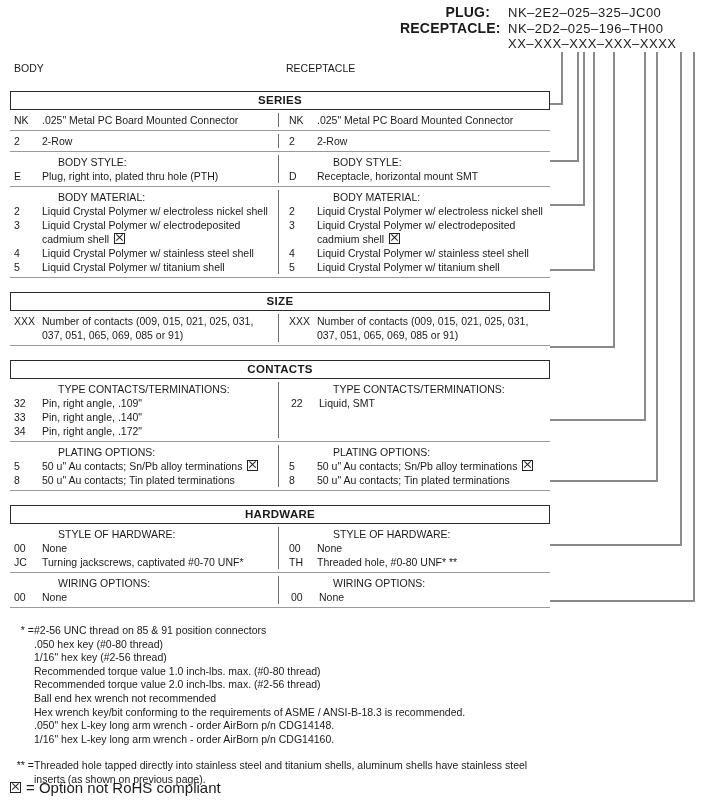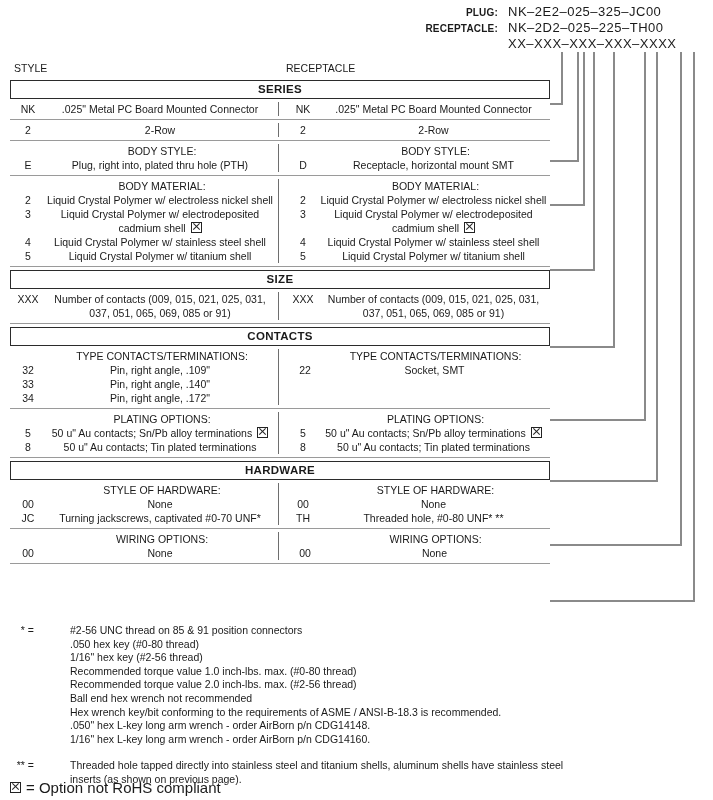--- a/index.html
+++ b/index.html
@@ -26,23 +26,23 @@
   }
   .pn-row {
     display: flex;
     align-items: baseline;
     height: 16px;
   }
   .pn-label {
     width: 108px;
     text-align: right;
     font-weight: bold;
-    font-size: 10px;
+    font-size: 14px;
     letter-spacing: .2px;
-    padding-right: 10px;
+    padding-right: 18px;
     box-sizing: border-box;
   }
   .pn-value {
     font-size: 13px;
     letter-spacing: .5px;
     white-space: pre;
   }
 
   
   #connectors {
@@ -68,48 +68,47 @@
   .col-head .ch-plug { width: 272px; }
 
   .band-title {
     border: 1.6px solid #2b2b2b;
     height: 17px;
     line-height: 17px;
     text-align: center;
     font-weight: bold;
     font-size: 11.5px;
     letter-spacing: .3px;
-    margin-top: 3px;
+    margin-top: 14px;
     background: #fff;
   }
 
   .subsec {
     position: relative;
     padding: 3px 0 3px 0;
   }
   .subsec.ruled {
     border-top: 1.1px solid #9a9a9a;
   }
   .subsec.botline {
     border-bottom: 1.1px solid #9a9a9a;
   }
   .pair {
     display: flex;
   }
   .cell {
     box-sizing: border-box;
     padding-left: 4px;
-    text-align: center;
   }
   .cell.left  { width: 268px; }
   .cell.right { width: 272px; border-left: 1.1px solid #6e6e6e; padding-left: 10px; }
 
   .grp-label {
     font-size: 10.5px;
-    margin-left: 32px;
+    margin-left: 44px;
     line-height: 14px;
     white-space: nowrap;
   }
   .opt {
     display: flex;
     font-size: 10.5px;
     line-height: 14px;
     align-items: flex-start;
   }
   .opt .code {
@@ -155,21 +154,21 @@
     line-height: 13.6px;
   }
   .fn-block { display: flex; margin-bottom: 0px; }
   .fn-mark {
     flex: 0 0 auto;
     white-space: pre;
     text-align: right;
   }
   .fn-mark.m1 { width: 24px; }
   .fn-mark.m2 { width: 24px; }
-  .fn-body { flex: 1; margin-left: 36px; }
+  .fn-body { flex: 1; }
   .fn-line { white-space: nowrap; }
   .fn-indent { padding-left: 0px; }
   .fn-gap { height: 13px; }
 
   #rohs-key {
     position: absolute;
     left: 10px;
     top: 779px;
     font-size: 15px;
     display: flex;
@@ -179,21 +178,21 @@
 </head>
 <body>
 
 <div id="pn-header">
   <div class="pn-row">
     <div class="pn-label">PLUG:</div>
     <div class="pn-value">NK–2E2–025–325–JC00</div>
   </div>
   <div class="pn-row">
     <div class="pn-label">RECEPTACLE:</div>
-    <div class="pn-value">NK–2D2–025–225–TH00</div>
+    <div class="pn-value">NK–2D2–025–196–TH00</div>
   </div>
   <div class="pn-row">
     <div class="pn-label"></div>
     <div class="pn-value">XX–XXX–XXX–XXX–XXXX</div>
   </div>
 </div>
 
 <svg id="connectors" viewBox="0 0 713 800" width="713" height="800">
   <g stroke="#8a8a8a" stroke-width="1.1" fill="none" shape-rendering="crispEdges">
 
@@ -213,21 +212,21 @@
 
     <path d="M681,52 L681,545 L550,545"></path>
 
     <path d="M694,52 L694,601 L550,601"></path>
   </g>
 </svg>
 
 <div id="sheet">
 
   <div class="col-head">
-    <div class="ch-plug">STYLE</div>
+    <div class="ch-plug">BODY</div>
     <div>RECEPTACLE</div>
   </div>
 
   <div class="band-title">SERIES</div>
   <div class="subsec botline">
     <div class="pair">
       <div class="cell left">
         <div class="opt">
           <span class="code">NK</span>
           <span class="desc">.025" Metal PC Board Mounted Connector</span>
@@ -358,21 +357,21 @@
         </div>
         <div class="opt">
           <span class="code">34</span>
           <span class="desc">Pin, right angle, .172"</span>
         </div>
       </div>
       <div class="cell right">
         <div class="grp-label">TYPE CONTACTS/TERMINATIONS:</div>
         <div class="opt">
           <span class="code ind">22</span>
-          <span class="desc">Socket, SMT</span>
+          <span class="desc">Liquid, SMT</span>
         </div>
       </div>
     </div>
   </div>
 
   <div class="subsec ruled botline">
     <div class="pair">
       <div class="cell left">
         <div class="grp-label">PLATING OPTIONS:</div>
         <div class="opt">

